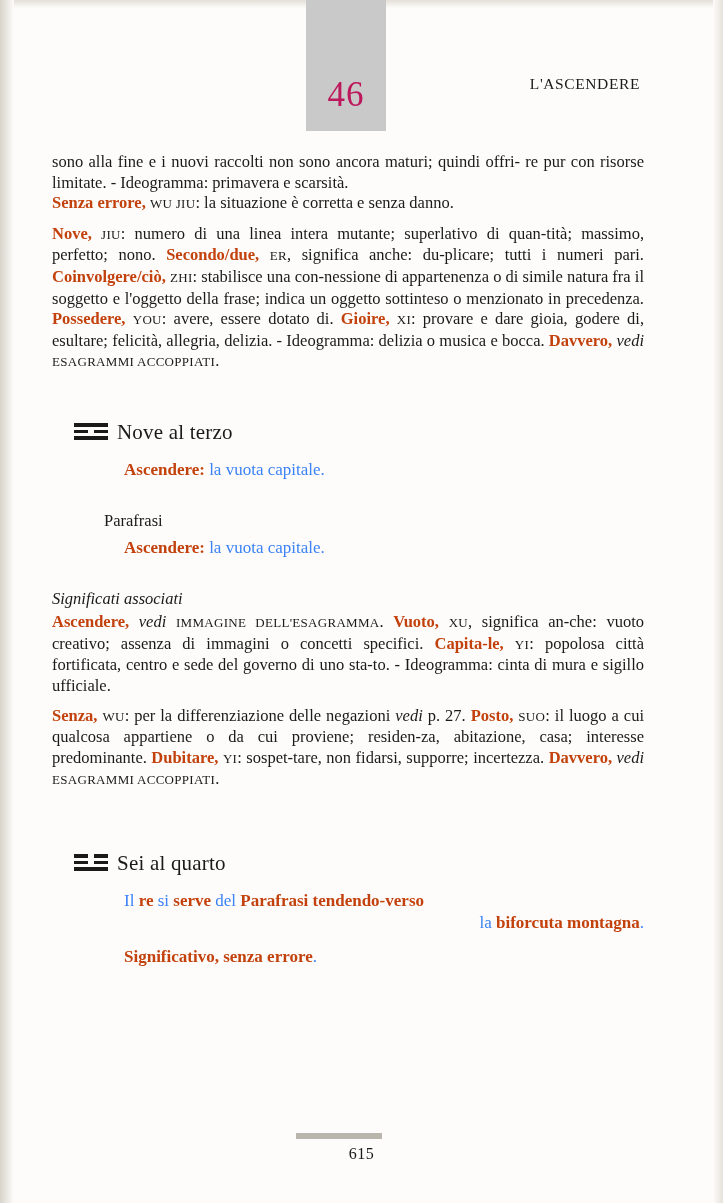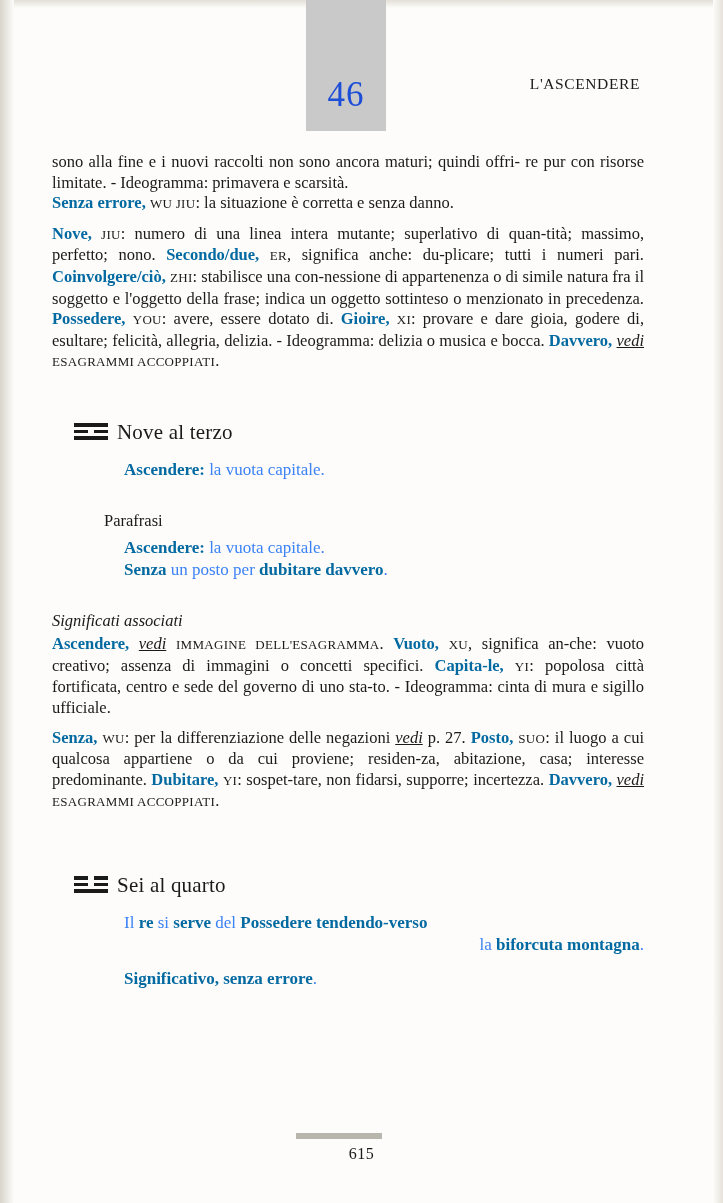--- a/index.html
+++ b/index.html
@@ -54,21 +54,21 @@
     background: #c9c9c9;
     display: flex;
     align-items: flex-end;
     justify-content: center;
     padding-bottom: 16px;
     box-sizing: border-box;
   }
   .hex-number {
     font-family: "Liberation Serif", serif;
     font-size: 35px;
-    color: #1d4ed8;
+    color: #be185d;
     letter-spacing: 1px;
   }
 
   .running-head {
     position: absolute;
     right: 83px;
     top: 75px;
     font-size: 15.5px;
     letter-spacing: 0.6px;
     color: #1a1a1a;
@@ -85,24 +85,24 @@
 
   p {
     margin: 0;
     font-size: 16.5px;
     line-height: 20.6px;
     text-align: justify;
     text-justify: inter-word;
     hyphens: manual;
   }
 
-  .r { color: #0369a1; font-weight: bold; }
+  .r { color: #c2410c; font-weight: bold; }
   .rn { color: #3b82f6; }
   .sc { font-variant: small-caps; font-size: 13px; letter-spacing: 0.3px; }
-  .it { font-style: italic; text-decoration: underline; }
+  .it { font-style: italic; }
   .gap-sm { height: 9px; }
   .gap-md { height: 30px; }
   .gap-lg { height: 47px; }
   .gap-xl { height: 60px; }
 
   
   .line-head {
     display: flex;
     margin-left: 22px;
   }
@@ -221,23 +221,20 @@
 
     <div class="gap-md"></div>
 
     <p class="section-label">Parafrasi</p>
 
     <div style="height:5px"></div>
 
     <p class="oracle">
       <span class="r">Ascendere:</span><span class="rn"> la </span><span class="rn">vuota capitale</span><span class="rn">.</span>
     </p>
-    <p class="oracle">
-      <span class="r">Senza</span><span class="rn"> un posto per </span><span class="r">dubitare davvero</span><span class="rn">.</span>
-    </p>
 
     <div class="gap-md"></div>
 
     <p class="section-label-it">Significati associati</p>
 
     <div style="height:3px"></div>
 
     <p>
       <span class="r">Ascendere,</span>
       <span class="it">vedi</span>
@@ -270,21 +267,21 @@
             <span></span>
           </div>
         <div class="hline yang"></div>
       </div>
       <div class="line-title">Sei al quarto</div>
     </div>
 
     <div style="height:14px"></div>
 
     <p class="oracle">
-      <span class="rn">Il </span><span class="r">re</span><span class="rn"> si </span><span class="r">serve</span><span class="rn"> del </span><span class="r">Possedere tendendo-verso</span>
+      <span class="rn">Il </span><span class="r">re</span><span class="rn"> si </span><span class="r">serve</span><span class="rn"> del </span><span class="r">Parafrasi tendendo-verso</span>
     </p>
     <p class="oracle-indent-right">
       <span class="rn">la </span><span class="r">biforcuta montagna</span><span class="rn">.</span>
     </p>
 
     <div style="height:12px"></div>
 
     <p class="oracle">
       <span class="r">Significativo, senza errore</span><span class="rn">.</span>
     </p>

